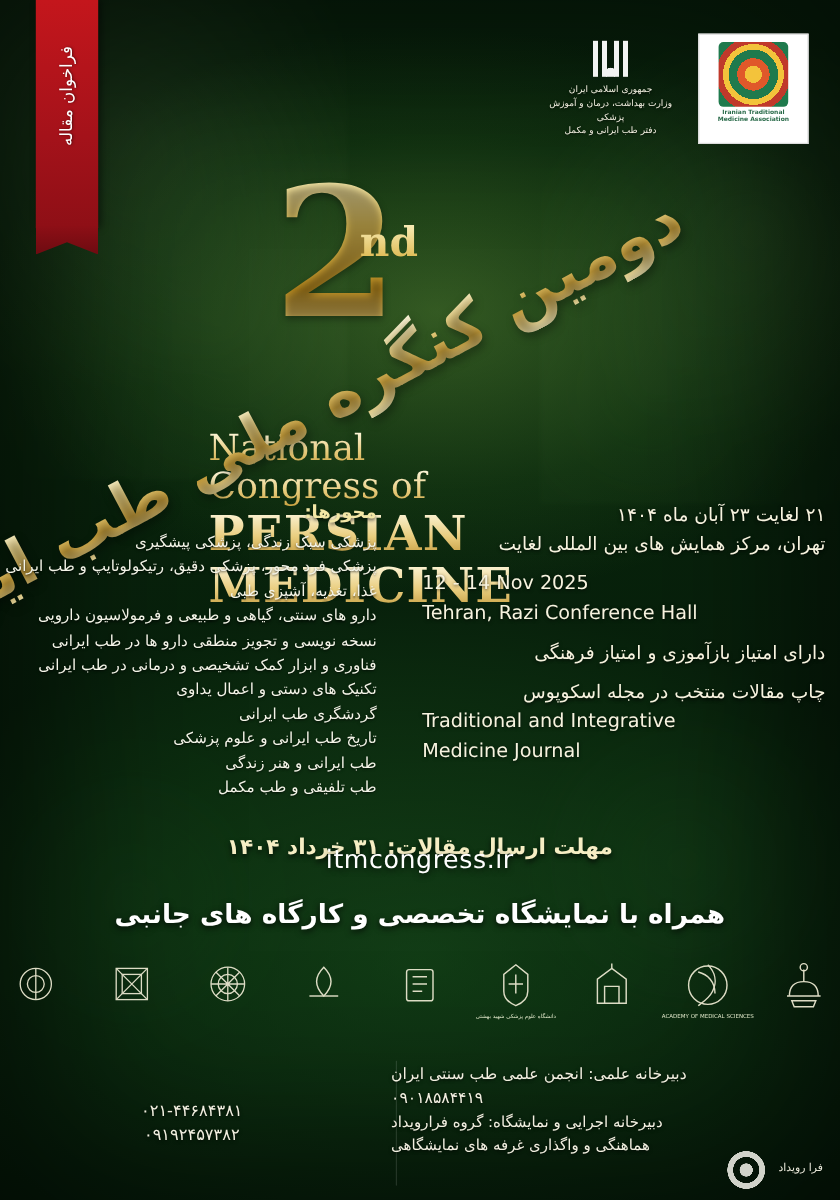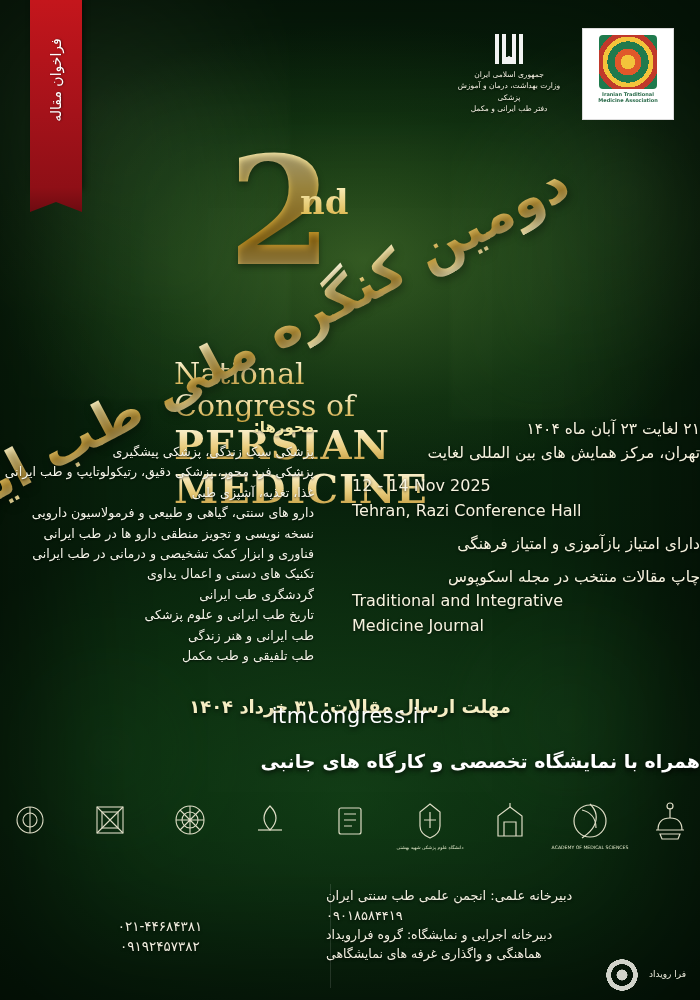--- a/index.html
+++ b/index.html
@@ -125,21 +125,21 @@
     font-size:54px;font-weight:bold;
     white-space:nowrap;
     background:linear-gradient(180deg,#fffbe3 0%,#efd98e 30%,#c9a03c 65%,#f7ecb6 100%);
     -webkit-background-clip:text;background-clip:text;color:transparent;
     text-shadow:0 4px 8px rgba(0,0,0,.35);
   }
 
   
   .cols{position:absolute;top:418px;left:0;right:0;z-index:4;display:flex;}
   .col-topics{width:336px;padding-right:14px;box-sizing:border-box;text-align:right;direction:rtl;}
-  .col-info{width:364px;padding-left:16px;box-sizing:border-box;}
+  .col-info{width:364px;padding-left:16px;padding-right:12px;box-sizing:border-box;}
   .topics-head{
     color:#f3e7a6;font-size:15px;font-weight:bold;margin:0 8px 6px 0;
     text-shadow:0 1px 3px rgba(0,0,0,.6);
   }
   .topic{
     color:#f4f4e8;font-size:12.6px;line-height:1.62;margin:0 8px 0 0;
     text-shadow:0 1px 2px rgba(0,0,0,.65);white-space:nowrap;
   }
   .info-line{
     color:#f7f3df;font-size:15.5px;line-height:1.42;margin-bottom:2px;
@@ -152,22 +152,22 @@
   .deadline{
     position:absolute;top:696px;right:0;left:0;text-align:center;z-index:4;
     color:#f6eec4;font-size:18px;font-weight:bold;text-shadow:0 2px 4px rgba(0,0,0,.7);
   }
   .site{
     position:absolute;top:704px;left:0;right:0;text-align:center;z-index:4;
     direction:ltr;color:#ffffff;font-size:21px;letter-spacing:.5px;
     text-shadow:0 2px 5px rgba(0,0,0,.75);
   }
   .expo{
-    position:absolute;top:750px;left:0;right:0;text-align:right;z-index:4;
-    color:#ffffff;font-size:19px;font-weight:bold;text-shadow:0 2px 5px rgba(0,0,0,.8);
+    position:absolute;top:750px;left:0;right:0;text-align:center;z-index:4;
+    color:#ffffff;font-size:22px;font-weight:bold;text-shadow:0 2px 5px rgba(0,0,0,.8);
   }
 
   
   .sponsors{
     position:absolute;top:800px;left:0;right:0;height:80px;z-index:4;
     display:flex;align-items:flex-start;justify-content:center;gap:20px;
   }
   .sp{width:60px;display:flex;flex-direction:column;align-items:center;}
   .sp-mark{width:40px;height:42px;opacity:.95;}
   .sp-cap{font-size:4.6px;color:#dfe6c8;text-align:center;line-height:1.2;margin-top:3px;white-space:nowrap;}

